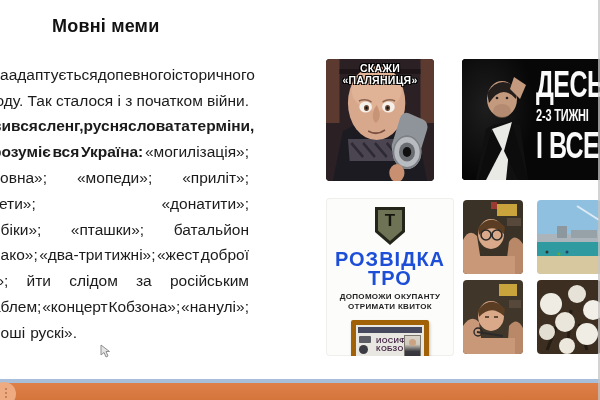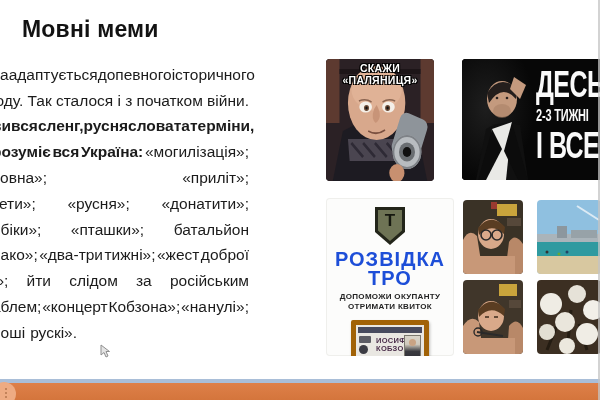--- a/index.html
+++ b/index.html
@@ -2,22 +2,22 @@
 <html><head>
 <meta charset="utf-8">
 <style>
   html,body{margin:0;padding:0;background:#888;}
   .screen{
     position:relative;width:600px;height:400px;background:#ffffff;
     overflow:hidden;font-family:"Liberation Sans",sans-serif;
   }
   
   .slide-title{
-    position:absolute;left:22px;top:16px;
-    font-size:23px;font-weight:700;color:#121212;letter-spacing:.2px;
+    position:absolute;left:52px;top:16px;
+    font-size:18px;font-weight:700;color:#121212;letter-spacing:.2px;
   }
   .body-text{position:absolute;left:-8px;top:62px;width:257px;}
   .tline{display:flex;height:25.8px;align-items:center;
     font-size:15.5px;color:#1b1b1b;white-space:nowrap;}
   .tline.just{justify-content:space-between;}
   .tline.left span{margin-right:5px;}
   .tline span.b{font-weight:700;}
   
   .meme{position:absolute;border-radius:4px;overflow:hidden;}
   .meme svg{display:block;width:100%;height:100%;}
@@ -123,25 +123,25 @@
         <span class="b">терміни,</span>
       </div>
       <div class="tline just">
         <span class="b">розуміє</span>
         <span class="b">вся</span>
         <span class="b">Україна:</span>
         <span>«могилізація»;</span>
       </div>
       <div class="tline just">
         <span>вовна»;</span>
+        <span>«мопеди»;</span>
         <span>«приліт»;</span>
       </div>
       <div class="tline just">
         <span>кети»;</span>
-        <span>«русня»;</span>
         <span>«донатити»;</span>
       </div>
       <div class="tline just">
         <span>обіки»;</span>
         <span>«пташки»;</span>
         <span>батальйон</span>
       </div>
       <div class="tline just">
         <span>нако»;</span>
         <span>«два-три</span>

